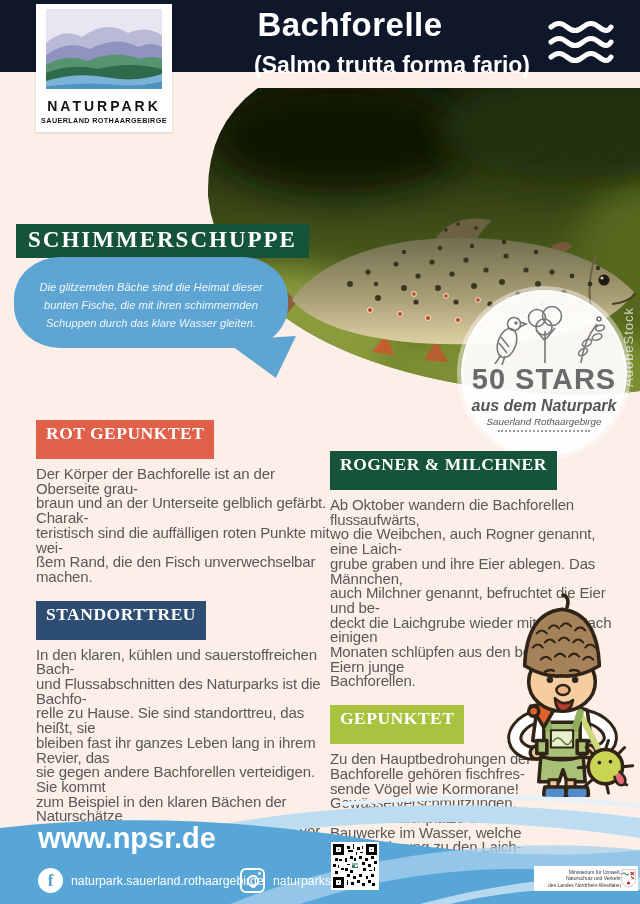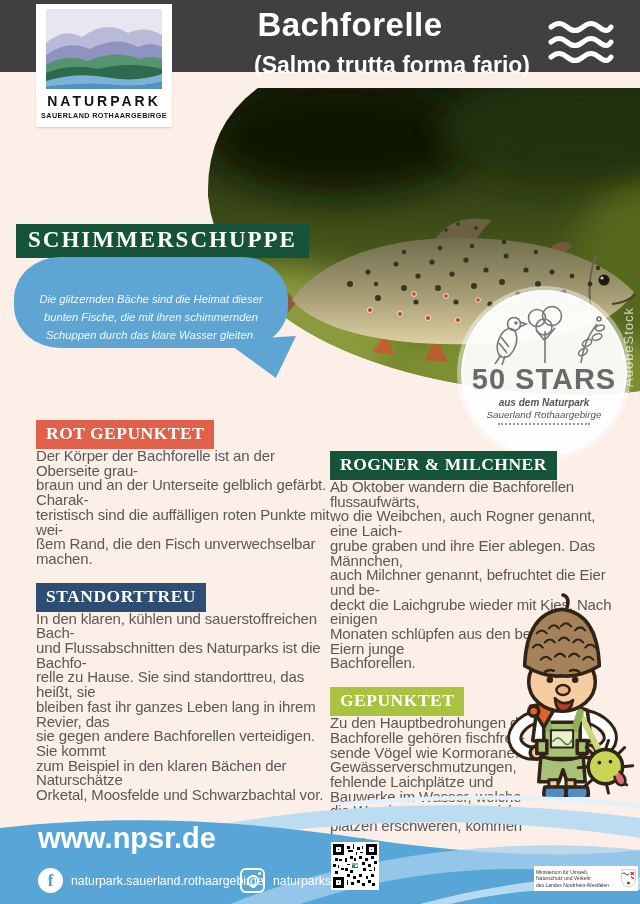--- a/index.html
+++ b/index.html
@@ -1,71 +1,71 @@
 <!DOCTYPE html>
 <html><head>
 <meta charset="utf-8">
 <style>
   html,body{margin:0;padding:0;background:#888;}
   .poster{position:relative;width:640px;height:904px;background:#fbefe8;overflow:hidden;
     font-family:"Liberation Sans","DejaVu Sans",sans-serif;}
   
-  .header{position:absolute;top:0;left:0;right:0;height:72px;background:#404040;}
+  .header{position:absolute;top:0;left:0;right:0;height:72px;background:#0f172a;}
   .page-title{position:absolute;left:170px;right:110px;top:6px;text-align:center;
     color:#fff;font-weight:bold;font-size:33px;letter-spacing:.5px;}
   .page-subtitle{position:absolute;left:162px;right:110px;top:52px;text-align:right;
     color:#fff;font-weight:bold;font-size:23px;}
   .wave-lines{position:absolute;right:26px;top:18px;}
   
   .logo-card{position:absolute;left:36px;top:4px;width:126px;background:#fff;
     padding:5px 5px 7px;text-align:center;box-shadow:0 1px 2px rgba(0,0,0,.15);}
-  .logo-name{font-size:14px;font-weight:bold;letter-spacing:3px;color:#141414;}
+  .logo-name{font-size:14px;font-weight:bold;letter-spacing:3px;color:#141414;margin-top:5px;}
   .logo-subname{font-size:7.2px;font-weight:bold;letter-spacing:.4px;color:#141414;margin-top:2px;}
   
   .photo{position:absolute;left:200px;top:88px;width:440px;height:310px;}
   .photo svg{display:block;width:100%;height:100%;}
   .photo-credit{position:absolute;top:100px;right:4px;height:215px;
     writing-mode:vertical-rl;transform:rotate(180deg);
     color:rgba(235,235,235,.8);font-size:13px;letter-spacing:1px;}
   
   .badge{display:inline-block;font-family:"Liberation Serif","DejaVu Serif",serif;
     font-weight:bold;color:#fff;}
   .schimmer-badge{position:absolute;left:16px;top:224px;font-size:23px;
     letter-spacing:2px;padding:3px 12px 5px;background:#15543a;}
   .bg-red{background:#e0604a}.bg-navy{background:#2e4d72}.bg-yellow{background:#e6b41e}
   .bg-green{background:#15543a}.bg-lime{background:#a9c23f}
   
   .bubble{position:absolute;left:14px;top:257px;width:274px;height:91px;
     background:#5fa5d4;border-radius:46px/42px;}
-  .bubble-text{padding:33px 14px 0;text-align:center;color:#f0f7fc;font-style:italic;
+  .bubble-text{padding:21px 14px 0;text-align:center;color:#f0f7fc;font-style:italic;
     font-size:11.2px;line-height:1.62;white-space:pre-line;}
   .bubble-tail{position:absolute;left:224px;top:336px;width:72px;height:42px;
     background:#5fa5d4;clip-path:polygon(0 10%,100% 0,72% 100%);}
   
   .stars{position:absolute;left:461px;top:290px;width:162px;height:162px;border-radius:50%;
     background:rgba(255,255,255,.94);border:2px solid #fff;
     box-shadow:0 0 0 4px rgba(255,255,255,.45);text-align:center;}
   .stars-title{font-family:Liberation Sans, sans-serif;font-weight:bold;
     font-size:29px;letter-spacing:1px;color:#6a6a6a;margin-top:-6px;}
-  .stars-subtitle{font-size:10px;font-weight:bold;font-style:italic;color:#555;margin-top:1px;}
+  .stars-subtitle{font-size:16px;font-weight:bold;font-style:italic;color:#555;margin-top:1px;}
   .stars-region{font-size:9.8px;font-style:italic;color:#555;margin-top:1px;}
   .stars-dots{width:92px;border-bottom:2px dotted #999;margin:3px auto 0;}
   
   .col{position:absolute;width:296px;}
   .col-left{left:36px;top:420px;}
   .col-right{left:330px;top:451px;}
   .section{margin-bottom:16px;}
-  .section .badge{font-size:17.5px;padding:3px 10px 5px;letter-spacing:.5px;}
+  .section .badge{font-size:17.5px;padding:3px 10px 15px;margin-bottom:8px;letter-spacing:.5px;}
   .section p{margin:0;font-size:15px;line-height:14.7px;letter-spacing:-0.15px;
     color:#595959;white-space:pre-line;}
   .narrow p{width:205px;}
   
   .mascot{position:absolute;left:486px;top:589px;width:152px;height:208px;}
   
-  .footer{position:absolute;left:0;bottom:0;width:547px;height:110px;}
+  .footer{position:absolute;left:0;bottom:0;width:547px;height:110px;text-align:right;}
   .footer-waves{position:absolute;left:0;top:0;}
   .website{position:absolute;left:38px;top:28px;color:#fff;font-weight:bold;font-size:29px;}
   .social{position:absolute;top:74px;display:flex;align-items:center;color:#fff;}
   .fb{left:38px;}
   .ig{left:240px;}
   .social .label{font-size:12.3px;margin-left:8px;}
   .fb-circle{width:25px;height:25px;border-radius:50%;background:#fff;color:#4f9fd4;
     font-family:"Liberation Serif",serif;font-weight:bold;font-size:17px;
     display:flex;align-items:center;justify-content:center;}
   .ig-square{width:21px;height:21px;border:2px solid #fff;border-radius:6px;position:relative;}

